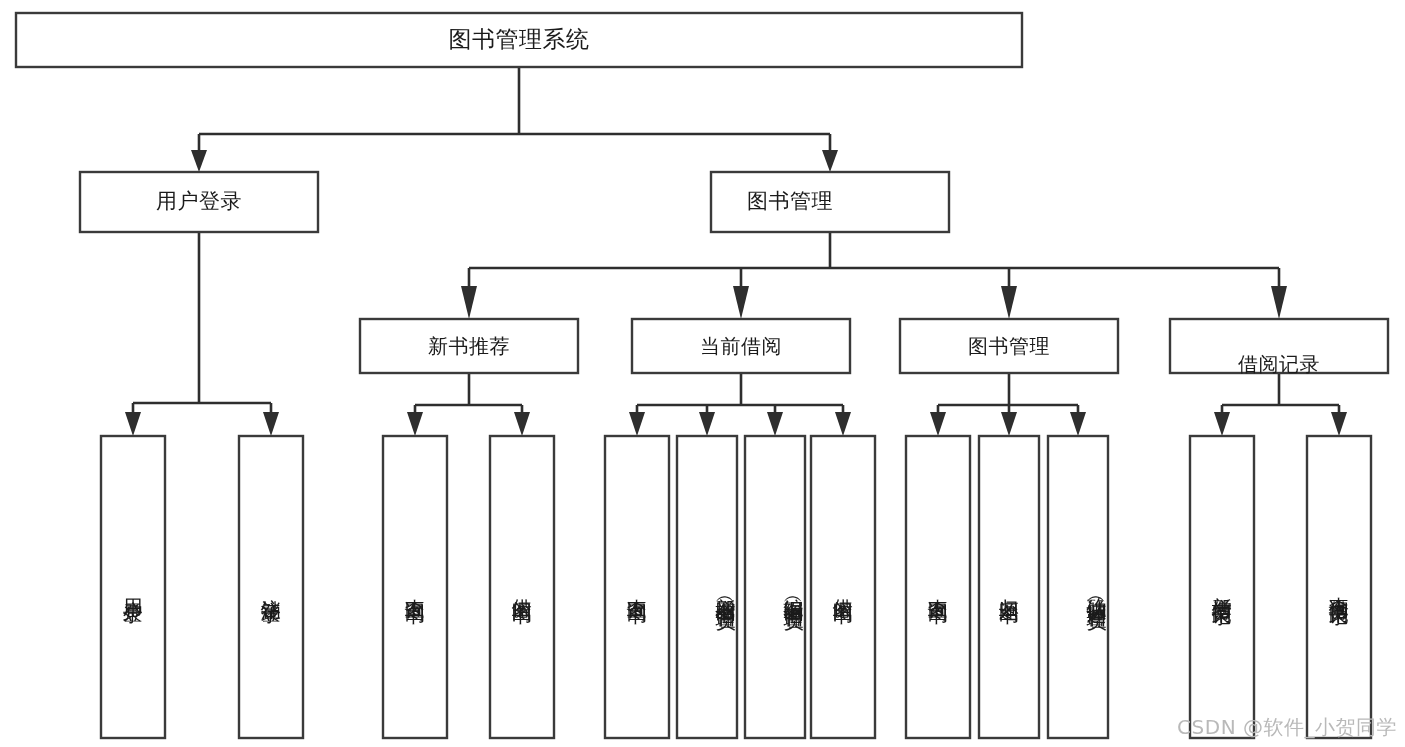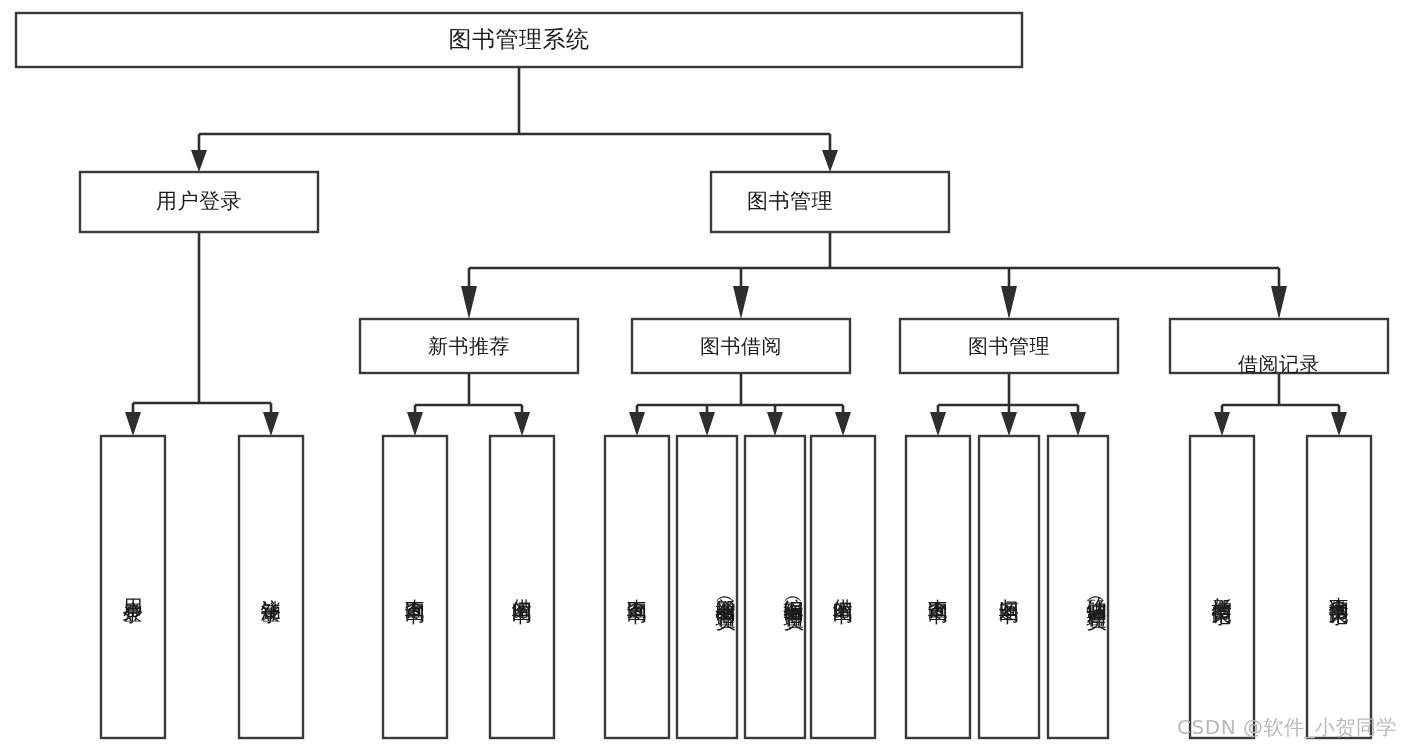--- a/index.html
+++ b/index.html
@@ -182,21 +182,21 @@
     <rect class="node-rect" x="1190" y="436" width="64" height="302"></rect>
     <rect class="node-rect" x="1307" y="436" width="64" height="302"></rect>
   </svg>
 
   <div class="node-label horizontal label-root" style="left:16px; top:13px; width:1006px; height:54px;">图书管理系统</div>
 
   <div class="node-label horizontal label-lvl1" style="left:80px; top:172px; width:238px; height:60px;">用户登录</div>
   <div class="node-label horizontal label-lvl1" style="left:671px; top:172px; width:238px; height:60px;border-radius:27px;">图书管理</div>
 
   <div class="node-label horizontal label-lvl2" style="left:360px; top:319px; width:218px; height:54px;">新书推荐</div>
-  <div class="node-label horizontal label-lvl2" style="left:632px; top:319px; width:218px; height:54px;">图书借阅</div>
+  <div class="node-label horizontal label-lvl2" style="left:632px; top:319px; width:218px; height:54px;">当前借阅</div>
   <div class="node-label horizontal label-lvl2" style="left:900px; top:319px; width:218px; height:54px;">图书管理</div>
   <div class="node-label horizontal label-lvl2" style="left:1170px; top:337px; width:218px; height:54px;">借阅记录</div>
 
   <div class="node-label vertical label-leaf" style="left:101px; top:436px; width:64px; height:302px;">用户登录</div>
   <div class="node-label vertical label-leaf" style="left:239px; top:436px; width:64px; height:302px;">注销登录</div>
 
   <div class="node-label vertical label-leaf" style="left:383px; top:436px; width:64px; height:302px;">查询图书</div>
   <div class="node-label vertical label-leaf" style="left:490px; top:436px; width:64px; height:302px;">借阅图书</div>
 
   <div class="node-label vertical label-leaf" style="left:605px; top:436px; width:64px; height:302px;">查询图书</div>

